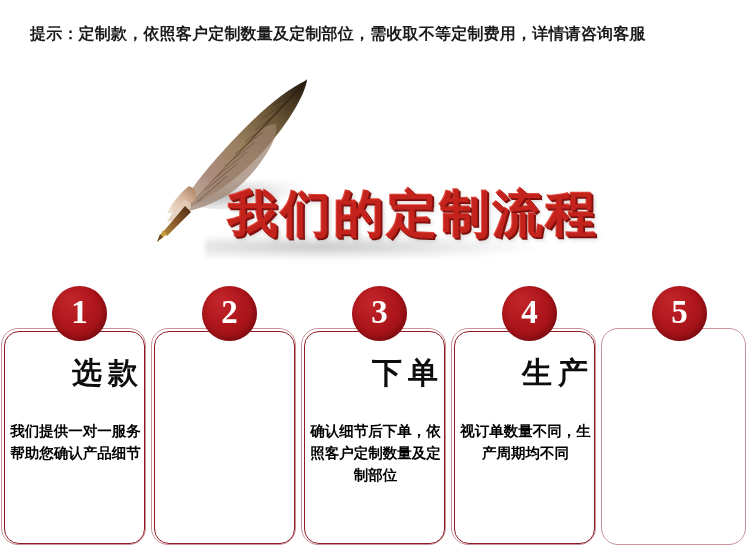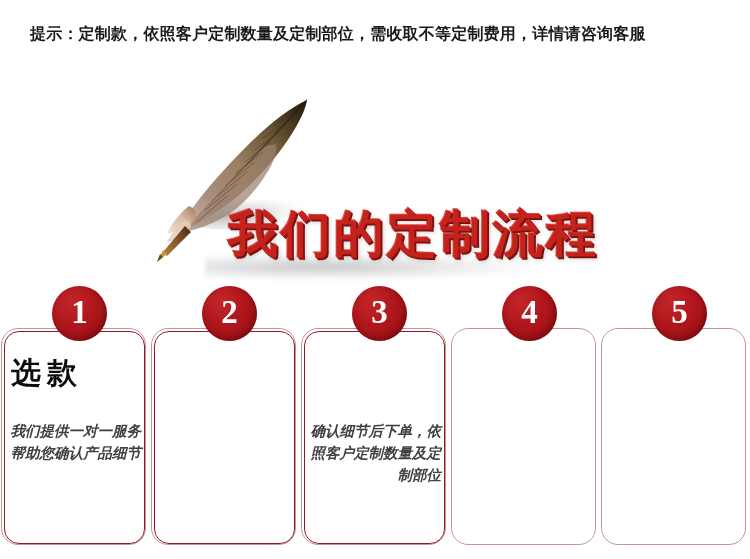--- a/index.html
+++ b/index.html
@@ -16,21 +16,21 @@
     position:absolute;
     left:30px; top:24px;
     font-size:16px;
     font-weight:bold;
     color:#1a1a1a;
     letter-spacing:0.2px;
     white-space:nowrap;
   }
 
   
-  #hero { position:absolute; left:0; top:76px; width:750px; height:215px; }
+  #hero { position:absolute; left:0; top:56px; width:750px; height:215px; }
 
   #feather-wrap { position:absolute; left:155px; top:10px; width:180px; height:180px; }
   #feather-svg { position:absolute; left:0; top:0; }
 
   #hero-title {
     position:absolute;
     left:228px; top:133px;
     font-size:50px;
     font-weight:bold;
     letter-spacing:3px;
@@ -102,41 +102,40 @@
     border:1.4px solid #8e1b22;
     border-radius:15px;
     background:#ffffff;
     z-index:2;
     overflow:hidden;
   }
 
   .card-title {
     position:absolute;
     left:0; top:26px; width:100%;
-    text-align:left;
+    text-align:right;
     font-family:"Liberation Serif","DejaVu Serif",serif;
     font-size:30px;
     font-weight:bold;
     color:#0d0d0d;
     letter-spacing:6px;
     text-indent:6px;
     line-height:1;
     white-space:nowrap;
   }
 
   .card-body {
     position:absolute;
     left:5px; top:88px; width:131px;
-    text-align:right;
+    text-align:center;
     font-size:14.5px;
     font-weight:bold;
-    color:#404040;
+    color:#000000;
     line-height:22px;
     letter-spacing:0px;
-    font-style:italic;
   }
   .card-body.lines2 { top:88px; }
 </style>
 </head>
 <body>
 
 <div id="notice">提示：定制款，依照客户定制数量及定制部位，需收取不等定制费用，详情请咨询客服</div>
 
 <div id="hero">
 
@@ -245,29 +244,34 @@
     <div class="card-inner">
     </div>
   </div>
 
   <div class="step">
     <div class="badge">
       <div class="badge-num">3</div>
     </div>
     <div class="card-outer"></div>
     <div class="card-inner">
+      <div class="card-title">下单</div>
       <div class="card-body">确认细节后下单，依照客户定制数量及定制部位</div>
     </div>
   </div>
 
   <div class="step">
     <div class="badge">
       <div class="badge-num">4</div>
     </div>
     <div class="card-outer"></div>
+    <div class="card-inner">
+      <div class="card-title">生产</div>
+      <div class="card-body lines2">视订单数量不同，生产周期均不同</div>
+    </div>
   </div>
 
   <div class="step">
     <div class="badge">
       <div class="badge-num">5</div>
     </div>
     <div class="card-outer"></div>
   </div>
 
 </div>

